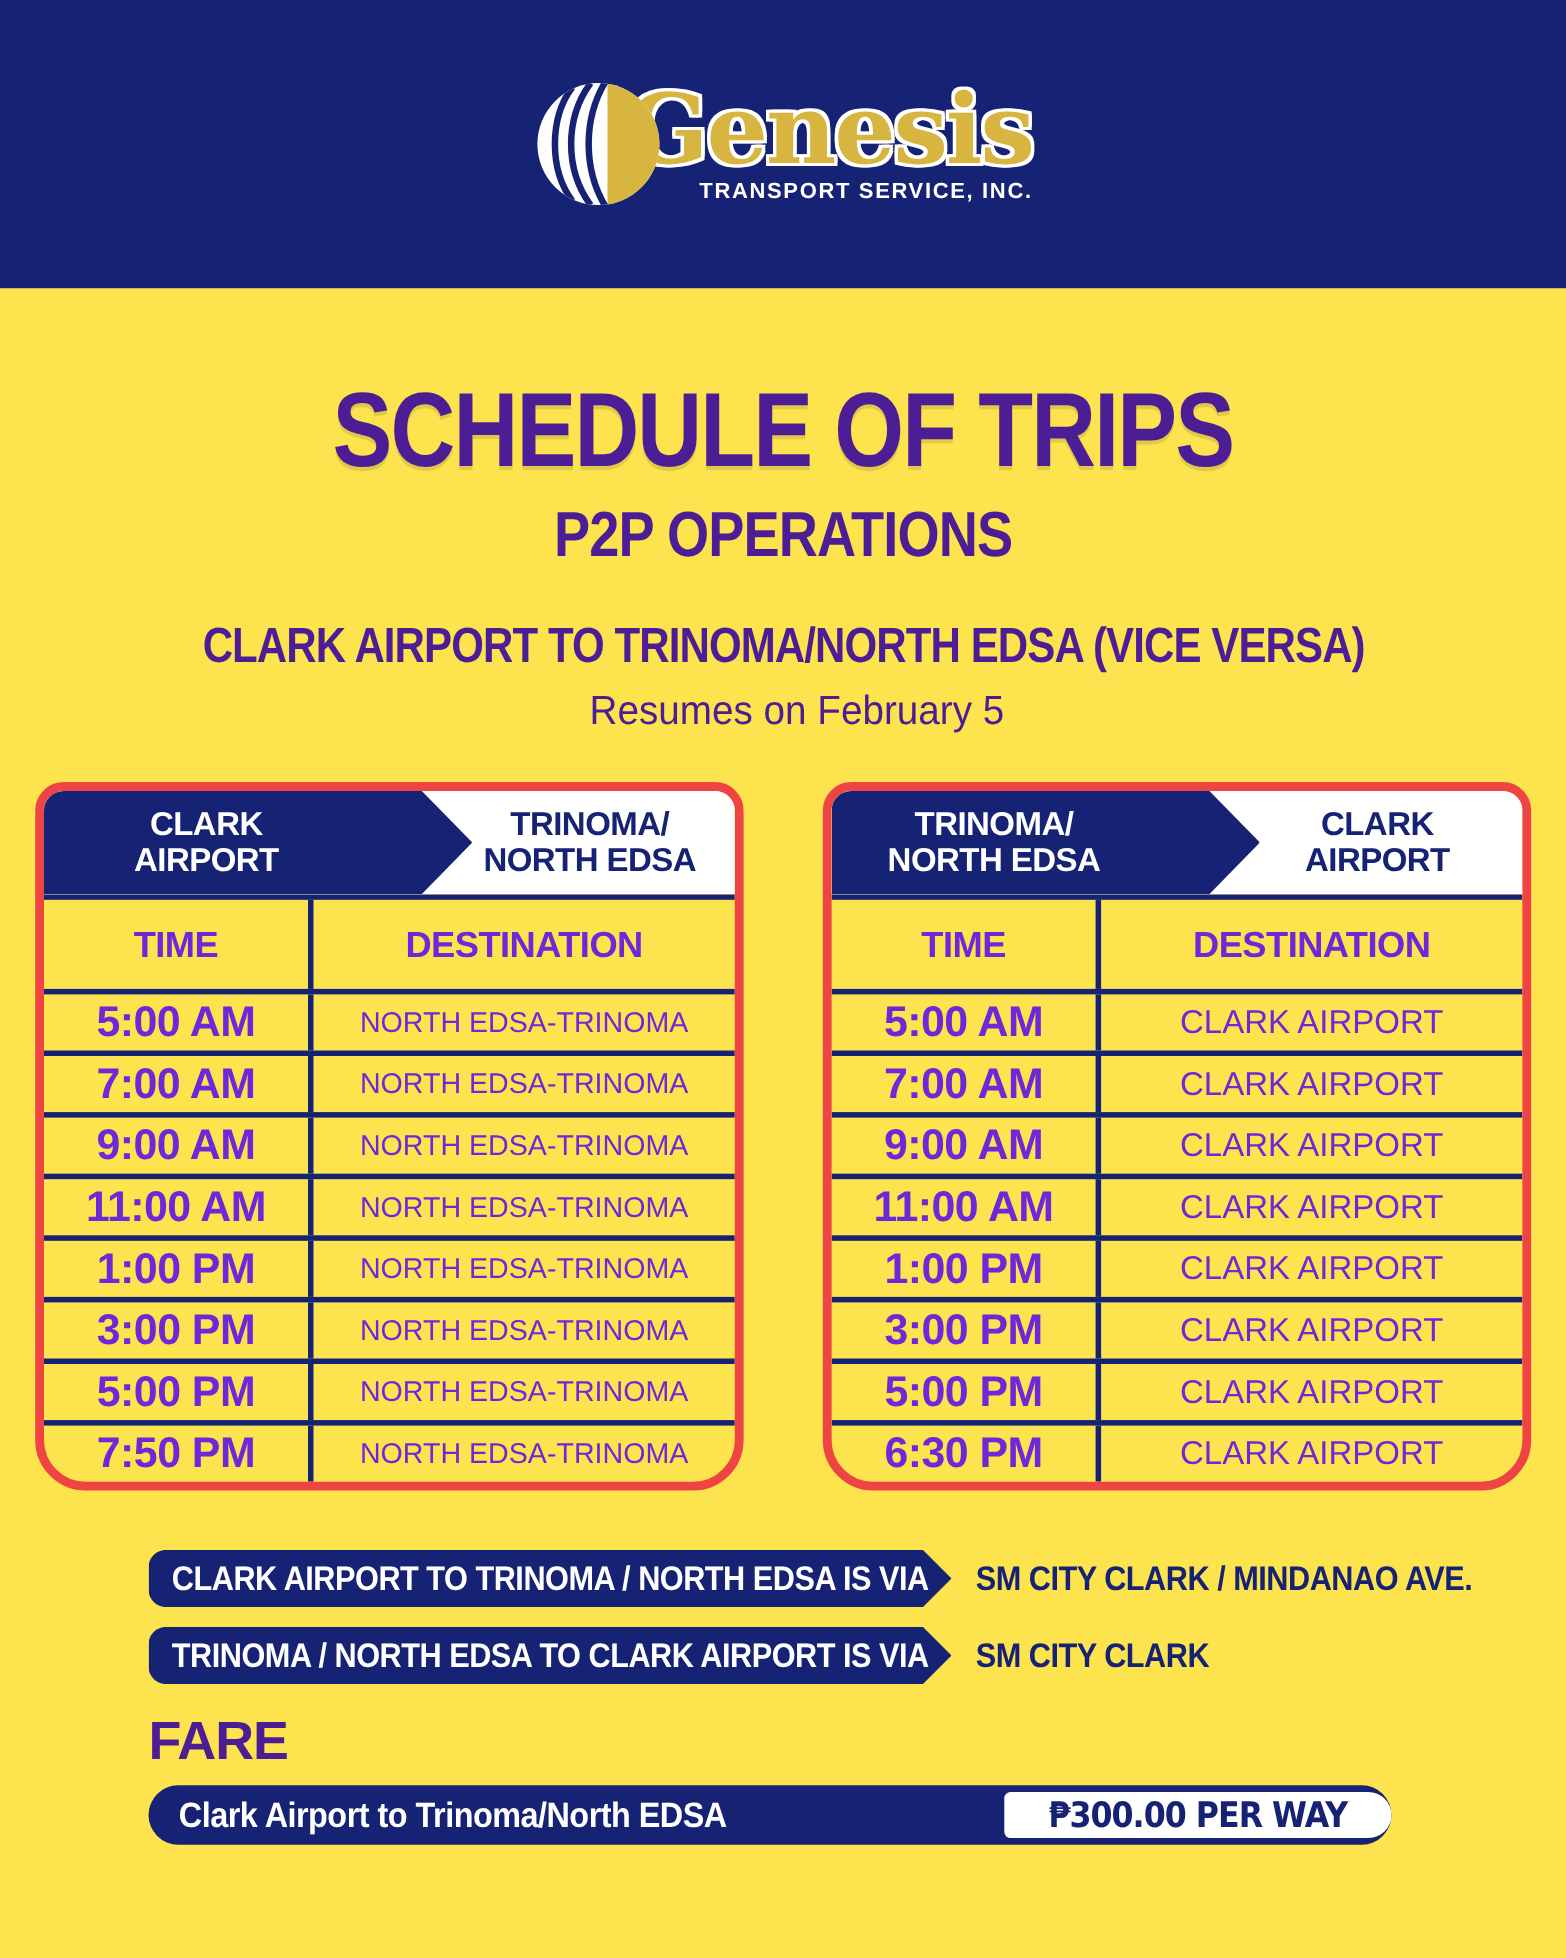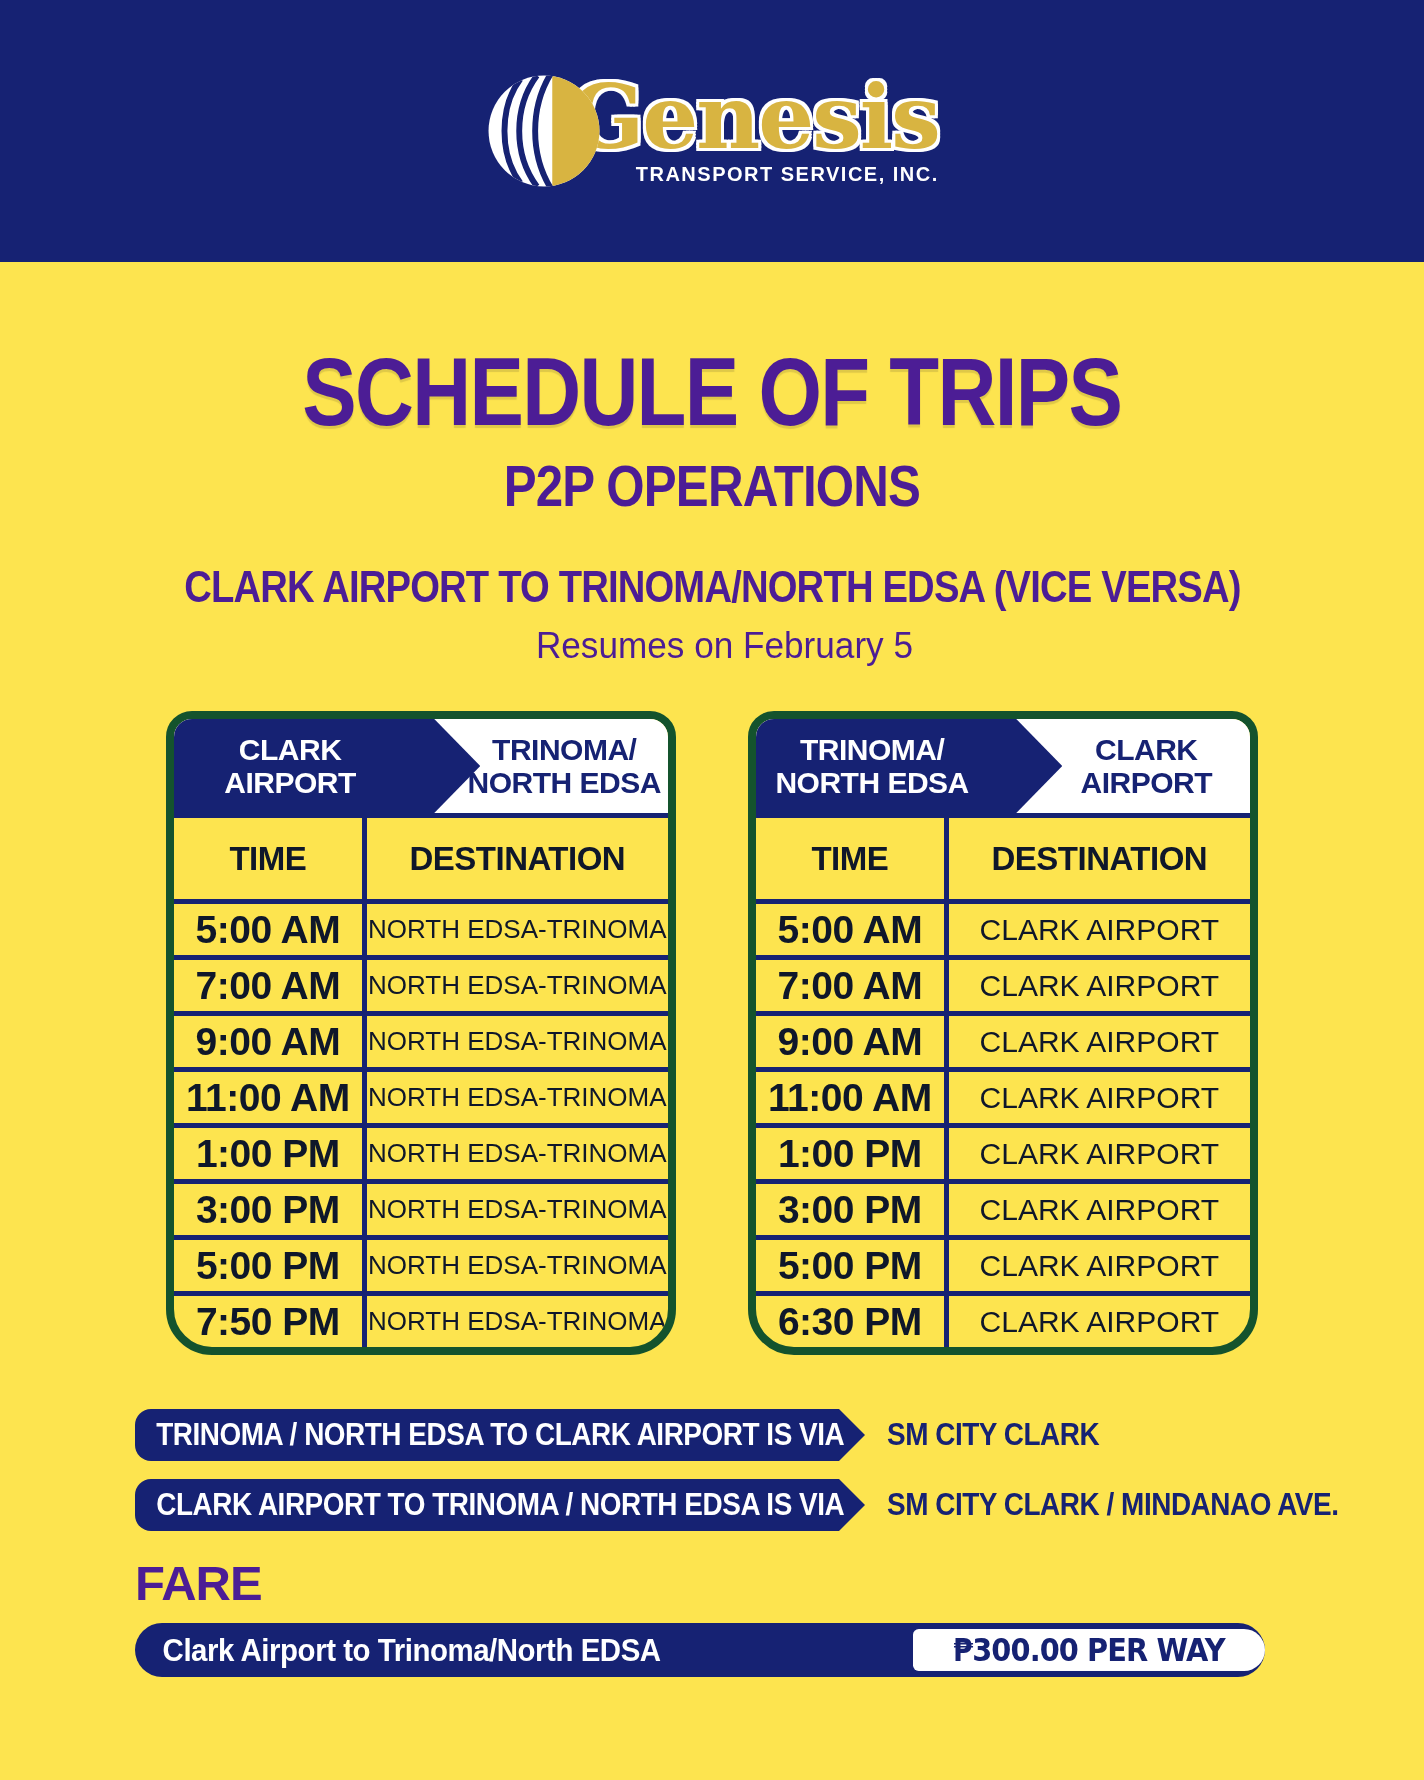--- a/index.html
+++ b/index.html
@@ -25,35 +25,35 @@
   .center { text-align: center; }
   .cond { display: inline-block; transform: scaleX(0.85); transform-origin: center; white-space: nowrap; }
   .cond95 { display: inline-block; transform: scaleX(0.95); transform-origin: center; white-space: nowrap; }
   .main-title { margin-top: 82px; font-size: 96px; font-weight: bold; line-height: 1.0; letter-spacing: -2px; text-shadow: 0 3px 1px rgba(90,80,40,0.18); }
   .sub-title { margin-top: 12px; font-size: 58px; font-weight: bold; letter-spacing: -1px; text-align: center; }
   .route-title { margin-top: 42px; font-size: 45px; font-weight: bold; letter-spacing: -1px; }
   .note { margin-top: 12px; font-size: 37px; font-weight: normal; padding-left: 24px; }
 
   
   .tables-row { display: flex; justify-content: center; gap: 72px; margin-top: 44px; }
-  .sched-table { width: 510px; border: 8px solid #14532d; border-radius: 26px 26px 46px 46px; background: #fde44f; overflow: hidden; }
+  .sched-table { width: 644px; border: 8px solid #ef4444; border-radius: 26px 26px 46px 46px; background: #fde44f; overflow: hidden; }
   .band { position: relative; height: 94px; background: #ffffff; }
   .band-arrow { position: absolute; left: 0; top: 0; bottom: 0; width: 62%; background: #162273;
     clip-path: polygon(0 0, calc(100% - 46px) 0, 100% 50%, calc(100% - 46px) 100%, 0 100%); }
   .band-origin { position: absolute; left: 0; top: 0; bottom: 0; width: 47%; z-index: 1;
     display: flex; flex-direction: column; align-items: center; justify-content: center;
     color: #ffffff; font-weight: bold; font-size: 30px; line-height: 1.1; letter-spacing: -0.5px; }
   .band-dest { position: absolute; right: 0; top: 0; bottom: 0; width: 42%;
     display: flex; flex-direction: column; align-items: center; justify-content: center;
     color: #162273; font-weight: bold; font-size: 30px; line-height: 1.1; letter-spacing: -0.5px; }
   .band-origin span, .band-dest span { display: block; }
   .trow { display: flex; border-top: 5px solid #162273; }
   .cols-row { height: 86px; }
   .data-row { height: 56px; }
-  .cell { display: flex; align-items: center; justify-content: center; color: #0f172a; }
+  .cell { display: flex; align-items: center; justify-content: center; color: #6d28d9; }
   .cell-time { width: 39%; border-right: 5px solid #162273; }
   .cell-dest { flex: 1; }
   .cols-row .cell { font-size: 33px; font-weight: bold; letter-spacing: -0.5px; }
   .data-row .cell-time { font-size: 39px; font-weight: bold; letter-spacing: -0.5px; }
   .table-a .data-row .cell-dest { font-size: 26px; }
   .table-b .data-row .cell-dest { font-size: 30px; }
 
   
   .banners { margin: 54px 0 0 135px; }
   .banner-row { display: flex; align-items: center; height: 52px; margin-bottom: 18px; }
@@ -208,29 +208,29 @@
       <div class="trow data-row">
         <div class="cell cell-time">6:30 PM</div>
         <div class="cell cell-dest">CLARK AIRPORT</div>
       </div>
     </div>
   </div>
 
   <div class="banners">
     <div class="banner-row">
       <div class="banner-pill">
-        <span>TRINOMA / NORTH EDSA TO CLARK AIRPORT IS VIA</span>
-      </div>
-      <span class="banner-value">SM CITY CLARK</span>
+        <span>CLARK AIRPORT TO TRINOMA / NORTH EDSA IS VIA</span>
+      </div>
+      <span class="banner-value">SM CITY CLARK / MINDANAO AVE.</span>
     </div>
     <div class="banner-row">
       <div class="banner-pill">
-        <span>CLARK AIRPORT TO TRINOMA / NORTH EDSA IS VIA</span>
-      </div>
-      <span class="banner-value">SM CITY CLARK / MINDANAO AVE.</span>
+        <span>TRINOMA / NORTH EDSA TO CLARK AIRPORT IS VIA</span>
+      </div>
+      <span class="banner-value">SM CITY CLARK</span>
     </div>
   </div>
 
   <div class="fare-heading navy-text">FARE</div>
   <div class="fare-bar">
     <span class="fare-route">Clark Airport to Trinoma/North EDSA</span>
     <div class="fare-pill">
       <span>₱300.00 PER WAY</span>
     </div>
   </div>

